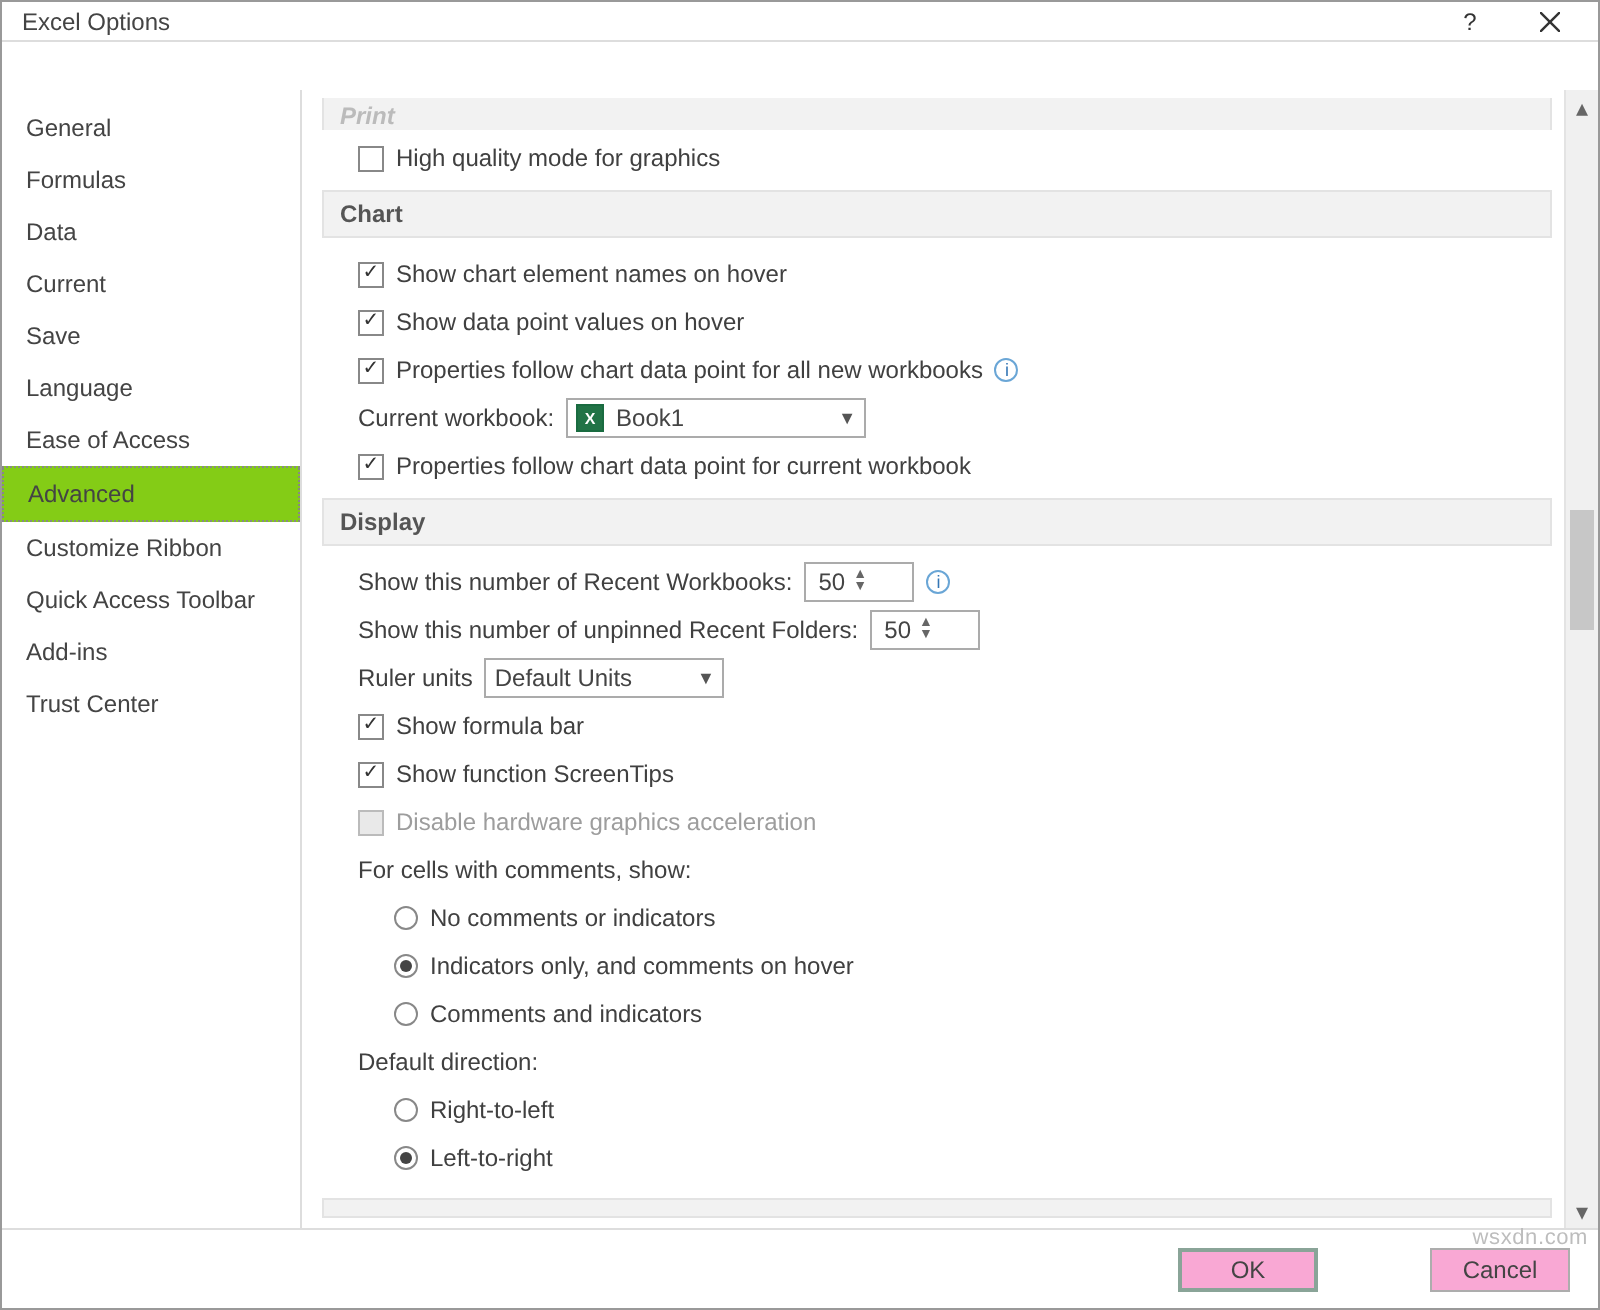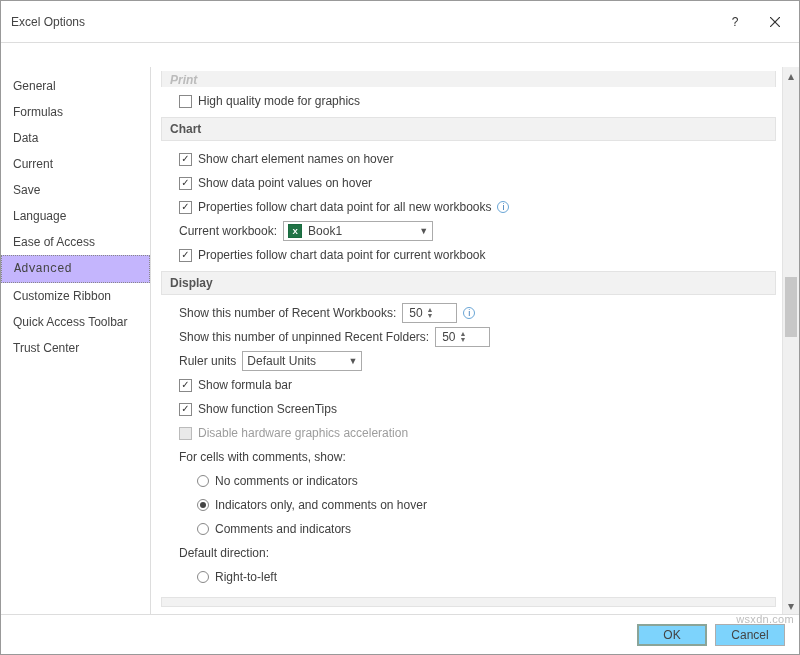--- a/index.html
+++ b/index.html
@@ -1,25 +1,25 @@
 <!DOCTYPE html>
 <html><head>
 <meta charset="utf-8">
 <style>
 * { box-sizing: border-box; font-family: "Segoe UI", Tahoma, sans-serif; font-size: 12px; }
 body { margin: 0; background: #fff; color: #444; }
 .dialog { width: 800px; height: 655px; border: 1px solid #999; display: flex; flex-direction: column; background: #fff; }
-.titlebar { height: 42px; display: flex; align-items: center; padding: 0 4px 0 10px; border-bottom: 1px solid #ddd; }
+.titlebar { height: 20px; display: flex; align-items: center; padding: 0 4px 0 10px; border-bottom: 1px solid #ddd; }
 .titlebar .title { flex: 1; font-size: 12px; }
 .titlebar .tbtn { width: 40px; height: 28px; display: flex; align-items: center; justify-content: center; color: #333; }
 .tbtn svg { width: 10px; height: 10px; }
 .body { flex: 1; display: flex; min-height: 0; margin-top: 24px; }
 .sidebar { width: 150px; border-right: 1px solid #ddd; background: #fff; padding-top: 6px; }
 .side-item { padding: 6px 12px; cursor: default; color: #444; }
-.side-item.selected { background: #c4b5fd; border: 1px dotted #888; margin: 0; font-family: Liberation Mono, monospace; }
+.side-item.selected { background: #84cc16; border: 1px dotted #888; margin: 0; }
 .main { flex: 1; display: flex; min-height: 0; }
 .content { flex: 1; overflow: hidden; padding: 4px 6px 0 10px; }
 .scrollbar { width: 17px; background: #f0f0f0; border-left: 1px solid #e3e3e3; position: relative; }
 .scroll-thumb { position: absolute; left: 2px; right: 2px; top: 210px; height: 60px; background: #c7c7c7; }
 .scroll-arrow { position: absolute; left: 0; right: 0; height: 17px; display:flex; align-items:center; justify-content:center; color:#666;}
 .scroll-arrow.up { top: 0; }
 .scroll-arrow.down { bottom: 0; }
 .section-head { background: #f2f2f2; border: 1px solid #e3e3e3; padding: 4px 8px; font-weight: 600; color: #555; margin: 6px 0 8px 0; }
 .row { display: flex; align-items: center; gap: 6px; margin: 4px 0 4px 18px; min-height: 20px; }
 .sub { margin-left: 36px; }
@@ -32,21 +32,21 @@
 .combo { height: 20px; border: 1px solid #ababab; background: #fff; display: inline-flex; align-items: center; padding: 0 4px; gap: 6px; }
 .combo .caret { margin-left: auto; color: #555; font-size: 9px; }
 .spin { height: 20px; border: 1px solid #ababab; background: #fff; display: inline-flex; align-items: center; padding: 0 2px 0 6px; gap: 4px; }
 .spin.disabled { color:#999; }
 .spinbtns { display:flex; flex-direction:column; line-height:6px; font-size:7px; color:#666; }
 .xlicon { width:14px; height:14px; background:#217346; color:#fff; font-size:8px; font-weight:bold; display:inline-flex; align-items:center; justify-content:center; border:1px solid #196b40;}
 .info-icon { width:12px;height:12px;border:1px solid #6aa6d6;border-radius:50%;color:#3476b5;font-size:9px;display:inline-flex;align-items:center;justify-content:center;}
 .section-inline { background:#f2f2f2; border:1px solid #e3e3e3; padding:4px 8px; margin:10px 0 4px 0; display:flex; align-items:center; gap:10px;}
 .truncated { border-bottom:none; border-left:1px solid #e3e3e3; border-right:1px solid #e3e3e3; background:#f2f2f2; color:#bbb; padding:2px 8px; font-weight:600; height:16px; overflow:hidden;font-style:italic;}
 .footer { height: 40px; border-top: 1px solid #ddd; display:flex; align-items:center; justify-content:flex-end; gap:8px; padding:0 14px; background:#fff;}
-.btn { min-width:70px; height:22px; border:1px solid #adadad; background:#7dd3fc; display:flex; align-items:center; justify-content:center; cursor:default;}
+.btn { min-width:70px; height:22px; border:1px solid #adadad; background:#f9a8d4; display:flex; align-items:center; justify-content:center; cursor:default;margin-left:48px;}
 .btn.primary { border:2px solid #8aa498; }
 .disabled-text { color:#9d9d9d; }
 .watermark { position:fixed; bottom:30px; right:6px; color:#bdbdbd; font-size:11px; letter-spacing:0.3px;}
 </style>
 </head>
 <body>
 
 <div class="dialog">
   <div class="titlebar">
     <span class="title">Excel Options</span>
@@ -64,20 +64,21 @@
       <div class="side-item">General</div>
       <div class="side-item">Formulas</div>
       <div class="side-item">Data</div>
       <div class="side-item">Current</div>
       <div class="side-item">Save</div>
       <div class="side-item">Language</div>
       <div class="side-item">Ease of Access</div>
       <div class="side-item selected">Advanced</div>
       <div class="side-item">Customize Ribbon</div>
       <div class="side-item">Quick Access Toolbar</div>
+      <div class="side-item">Add-ins</div>
       <div class="side-item">Trust Center</div>
     </div>
 
     <div class="main">
       <div class="content">
 
         <div class="truncated">Print</div>
         <div class="row">
           <span class="cb"></span>
           <span class="label">High quality mode for graphics</span>
@@ -160,20 +161,24 @@
           <span class="radio"></span>
           <span class="label">Comments and indicators</span>
         </div>
         <div class="row">
           <span class="label">Default direction:</span>
         </div>
         <div class="row sub">
           <span class="radio"></span>
           <span class="label">Right-to-left</span>
         </div>
+        <div class="row sub">
+          <span class="radio checked"></span>
+          <span class="label">Left-to-right</span>
+        </div>
 
         <div class="section-inline">
           
           
         </div>
 
       </div>
       <div class="scrollbar">
         <div class="scroll-arrow up">▴</div>
         <div class="scroll-thumb"></div>

